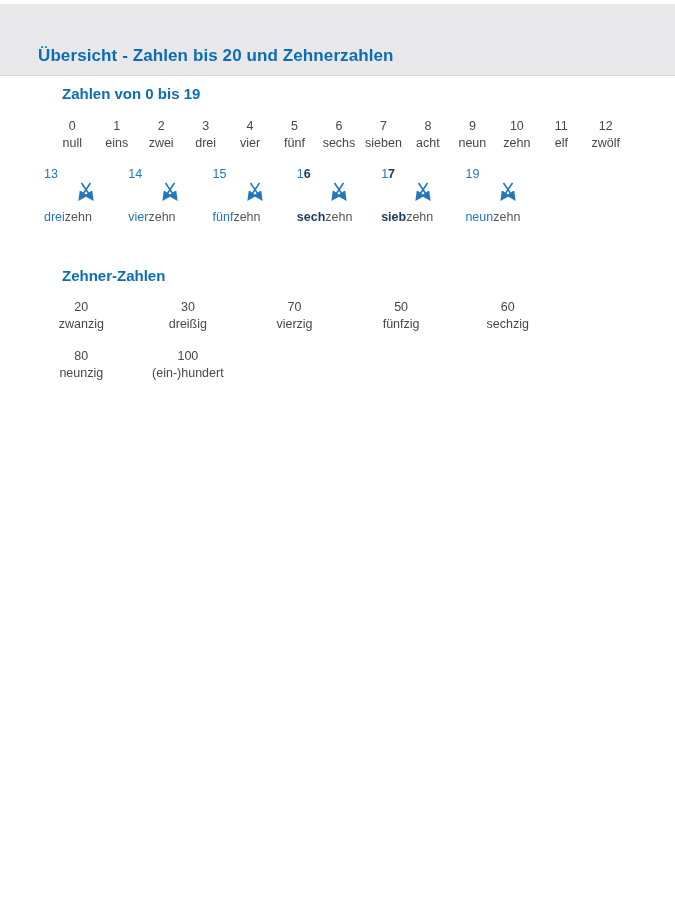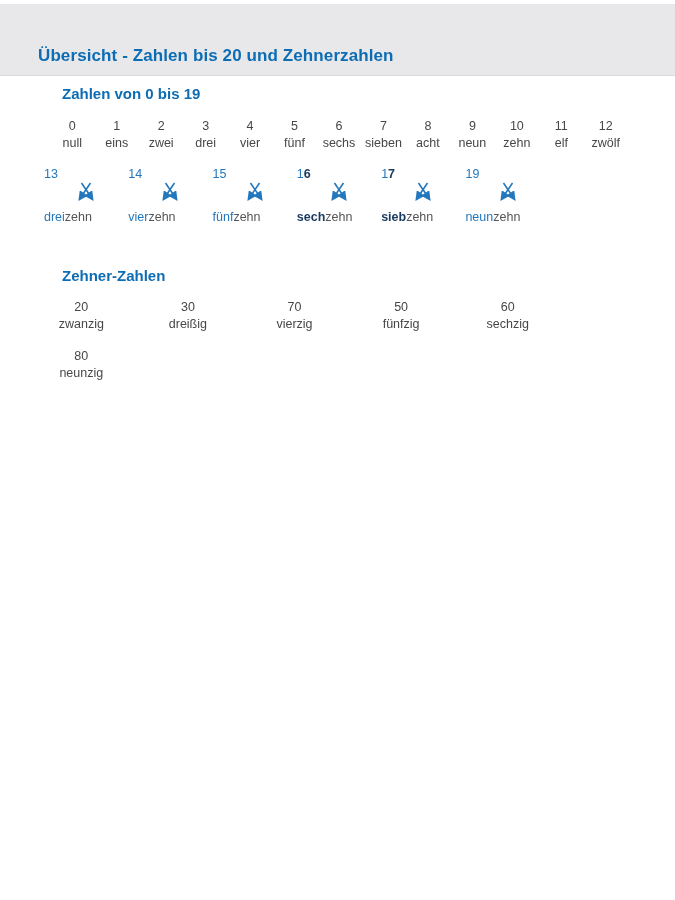--- a/index.html
+++ b/index.html
@@ -202,14 +202,18 @@
       <span class="digit">60</span>
       <span class="word">sechzig</span>
     </div>
 </div>
 
 <div class="tens-grid" id="tens-row2">
   <div class="num-cell">
       <span class="digit">80</span>
       <span class="word">neunzig</span>
     </div>
+  <div class="num-cell">
+      <span class="digit">100</span>
+      <span class="word">(ein-)hundert</span>
+    </div>
   <div class="num-cell"></div>
 </div>
 
 </body></html>

